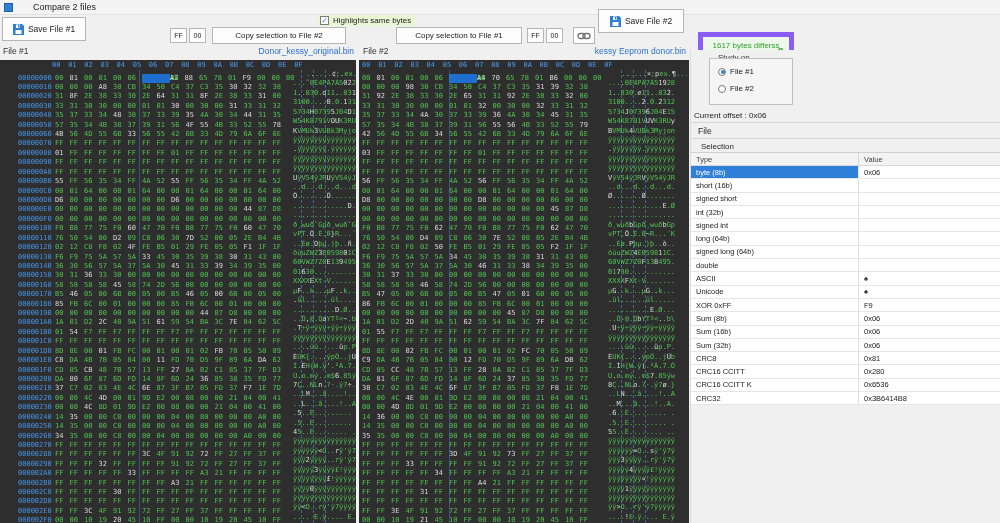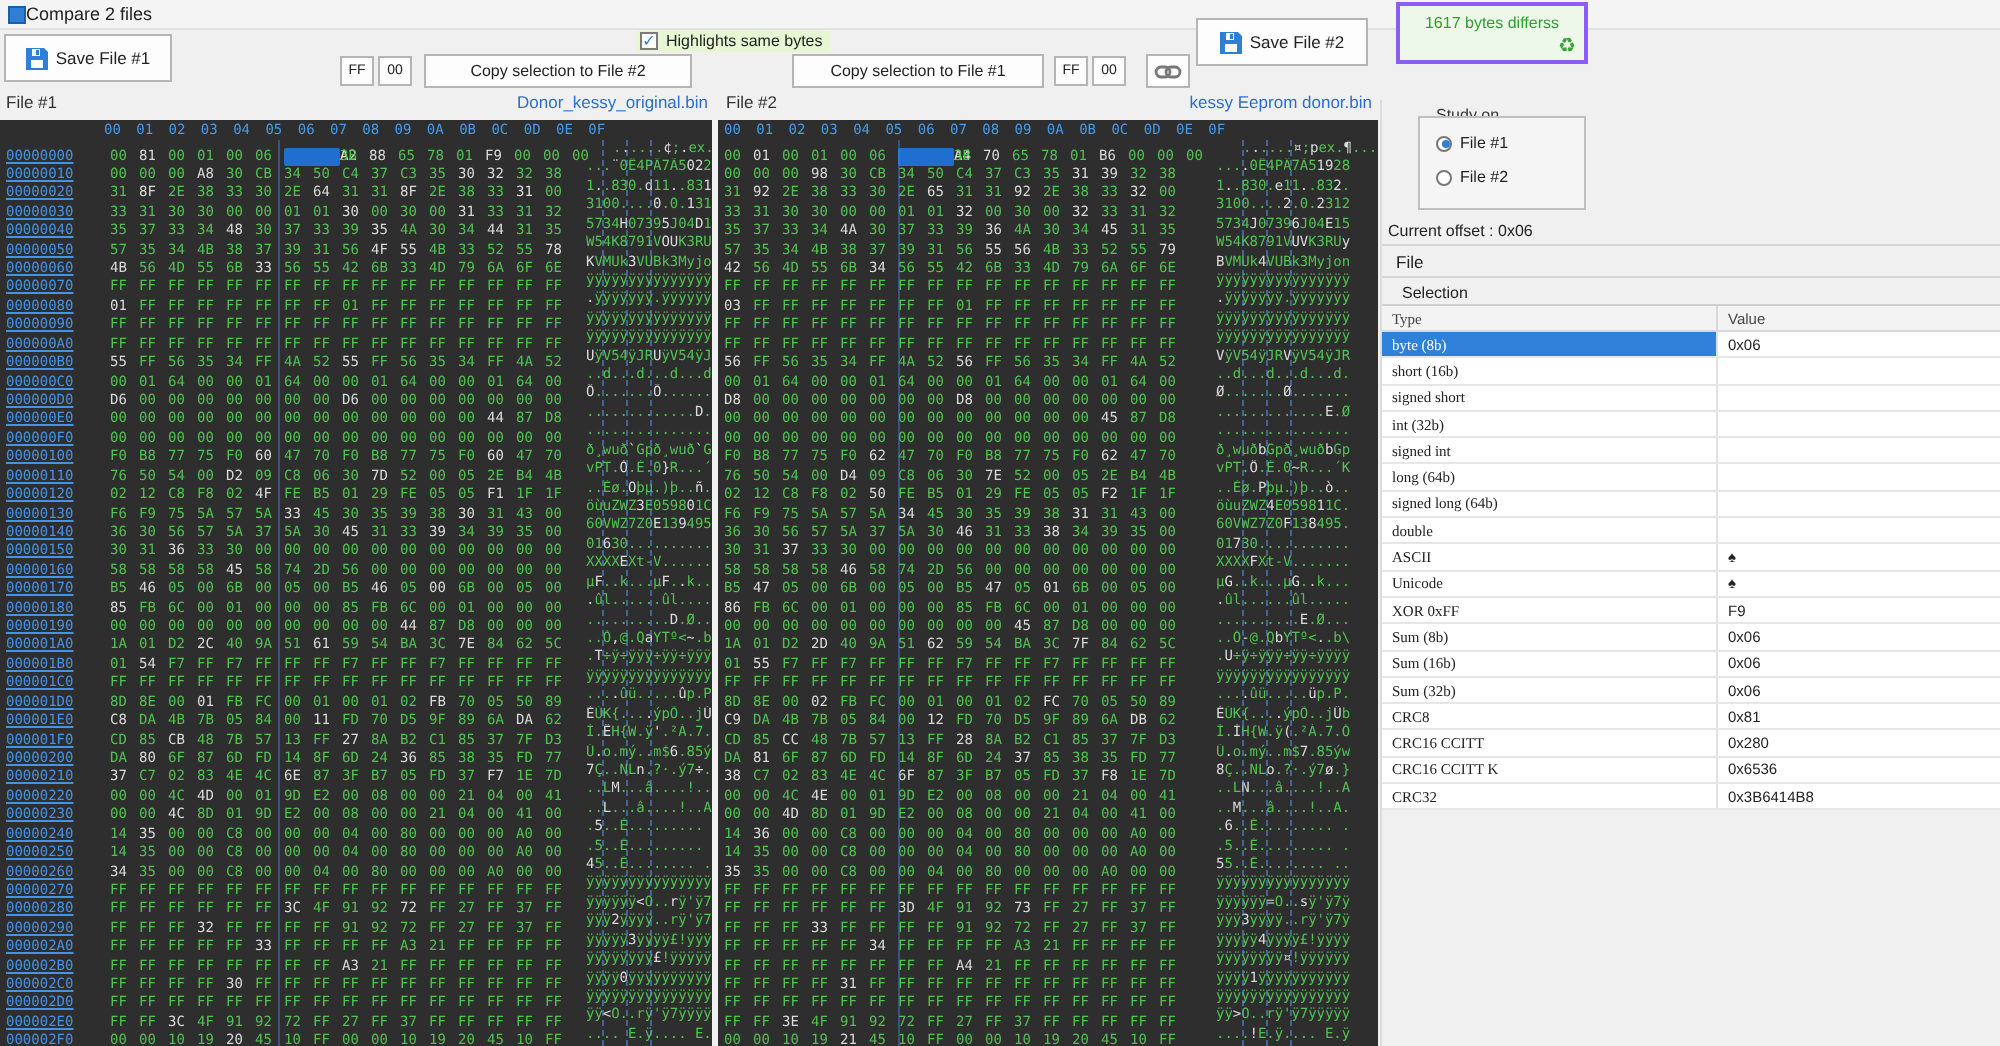--- a/index.html
+++ b/index.html
@@ -2,63 +2,63 @@
 <html><head>
 <meta charset="utf-8">
 <style>
   * { box-sizing: border-box; margin: 0; padding: 0; }
   html,body { width:1000px; height:523px; overflow:hidden; }
   body { background:#f0f0f0; font-family:"Liberation Sans",sans-serif; position:relative; color:#222; }
 
   
   .titlebar { position:absolute; left:0; top:0; width:1000px; height:15px;
     background:#f4f4f4; border-bottom:1px solid #e2e2e2; display:flex; align-items:center;
-    gap:0; padding-left:4px; font-size:9px; }
+    gap:20px; padding-left:4px; font-size:9px; }
   .appicon { width:9px; height:9px; background:#2f7fd6; border:1px solid #1c5ea8; display:inline-block; }
 
   
   .btn { position:absolute; background:#fdfdfd; border:1px solid #b5b5b5; display:flex;
     align-items:center; justify-content:center; gap:4px; font-size:8.5px; color:#222; cursor:default; }
   .save1 { left:2px; top:17px; width:84px; height:24px; }
   .save2 { left:598px; top:9px; width:86px; height:24px; }
   .smallbtn { width:17px; height:15px; font-size:7px; }
   .ff1 { left:170px; top:28px; } .z1 { left:189px; top:28px; }
   .ff2 { left:527px; top:28px; } .z2 { left:546px; top:28px; }
   .copybtn { height:17px; font-size:8px; padding:0 6px; }
   .copy2 { left:212px; top:27px; width:134px; }
   .copy1 { left:396px; top:27px; width:126px; }
   .chainbtn { left:573px; top:27px; width:22px; height:17px; }
 
   .chk { position:absolute; left:318px; top:15px; display:flex; align-items:center; gap:4px;
     font-size:8px; background:#e7f6d3; padding:1px 4px 1px 2px; }
   .chkbox { width:9px; height:9px; background:#fff; border:1px solid #7a7a7a; font-size:8px;
     line-height:8px; color:#2f7fd6; text-align:center; }
 
-  .difbox { position:absolute; left:698px; top:1px; width:96px; height:31px; background:#eef8ea;
-    border:2px solid #8b5cf6; color:#2e9e2e; font-size:8px; text-align:center; padding-top:4px; }
+  .difbox { position:absolute; left:698px; top:32px; width:96px; height:31px; background:#eef8ea;
+    border:5px solid #8b5cf6; color:#2e9e2e; font-size:8px; text-align:center; padding-top:4px; }
   .recycle { position:absolute; right:4px; bottom:1px; font-size:10px; color:#3aa53a; }
 
   
   .flabel { position:absolute; top:46px; font-size:8.5px; color:#333; }
   .fname  { position:absolute; top:46px; font-size:8.5px; color:#2a6fd0; text-align:right; }
   .f1l { left:3px; } .f1n { left:160px; width:194px; }
   .f2l { left:363px; } .f2n { left:500px; width:186px; }
 
   
   .panel { position:absolute; top:60px; height:463px; background:#2e2e2e; overflow:hidden;
     font-family:"DejaVu Sans Mono",monospace; }
   .panel-left  { left:0; width:356px; }
   .panel-right { left:359px; width:330px; }
   .hexheader { height:10px; line-height:10px; color:#4a9ae8; font-size:7px; word-spacing:3.5px;
     white-space:nowrap; }
   .panel-left  .hexheader { padding-left:52px; }
   .panel-right .hexheader { padding-left:3px; }
   .hexrow { height:9.43px; line-height:9.5px; white-space:nowrap; font-size:7px; }
   .hexrow.noff { padding-left:3px; }
-  .off { display:inline-block; width:55px; padding-left:3px; color:#4593e6;text-decoration:underline; }
+  .off { display:inline-block; width:55px; padding-left:18px; color:#4593e6; }
   .b  { display:inline-block; width:14.5px; }
   .b.same { color:#52c152; } .b.diff { color:#dadada; }
   .b.sel  { background:#1e6fd0; color:#fff; border-radius:1px;padding-left:28px; }
   .asc { display:inline-block; }
   .panel-left .asc { margin-left:6px; } .panel-right .asc { margin-left:14px; }
   .ac { display:inline-block; width:4.2px; overflow:hidden; }
   .ac.same { color:#52c152; } .ac.diff { color:#dadada; }
   .vguide { position:absolute; top:10px; bottom:0; width:0; border-left:1px dashed rgba(90,150,230,.55); }
   .vguide.solid { border-left-style:solid; border-left-color:rgba(70,130,220,.45); }
 
@@ -77,21 +77,21 @@
   .curoff { position:absolute; left:3px; top:61px; font-size:8px; color:#222; }
   .divider { position:absolute; left:0; top:72px; width:310px; border-top:1px solid #d5d5d5; }
   .data-title { position:absolute; left:7px; top:76px; font-size:8.5px; color:#222; }
   .divider2 { position:absolute; left:0; top:88px; width:310px; border-top:1px solid #d5d5d5; }
   .sel-title { position:absolute; left:10px; top:92px; font-size:8px; color:#222; }
   .datatable { position:absolute; left:0; top:102px; width:310px; background:#fff;
     border-top:1px solid #cfcfcf; font-size:7.5px; }
   .thead { height:13px; background:#f3f3f3; border-bottom:1px solid #d8d8d8; display:flex;
     align-items:center; color:#444; }
   .col-type { width:168px; padding-left:5px; border-right:1px solid #d8d8d8; height:100%;
-    display:flex; align-items:center;font-family:Liberation Serif, serif; }
+    display:flex; align-items:center; }
   .col-value { flex:1; padding-left:5px; height:100%; display:flex; align-items:center; }
   .trow { height:13.3px; display:flex; border-bottom:1px solid #e6e6e6; background:#fff; }
   .trow .col-type { border-right:1px solid #e0e0e0; }
   .trow .col-type.selrow { background:#2f80d8; color:#fff; }
 </style>
 </head>
 <body>
 
 <div class="titlebar">
   <span class="appicon"></span>

